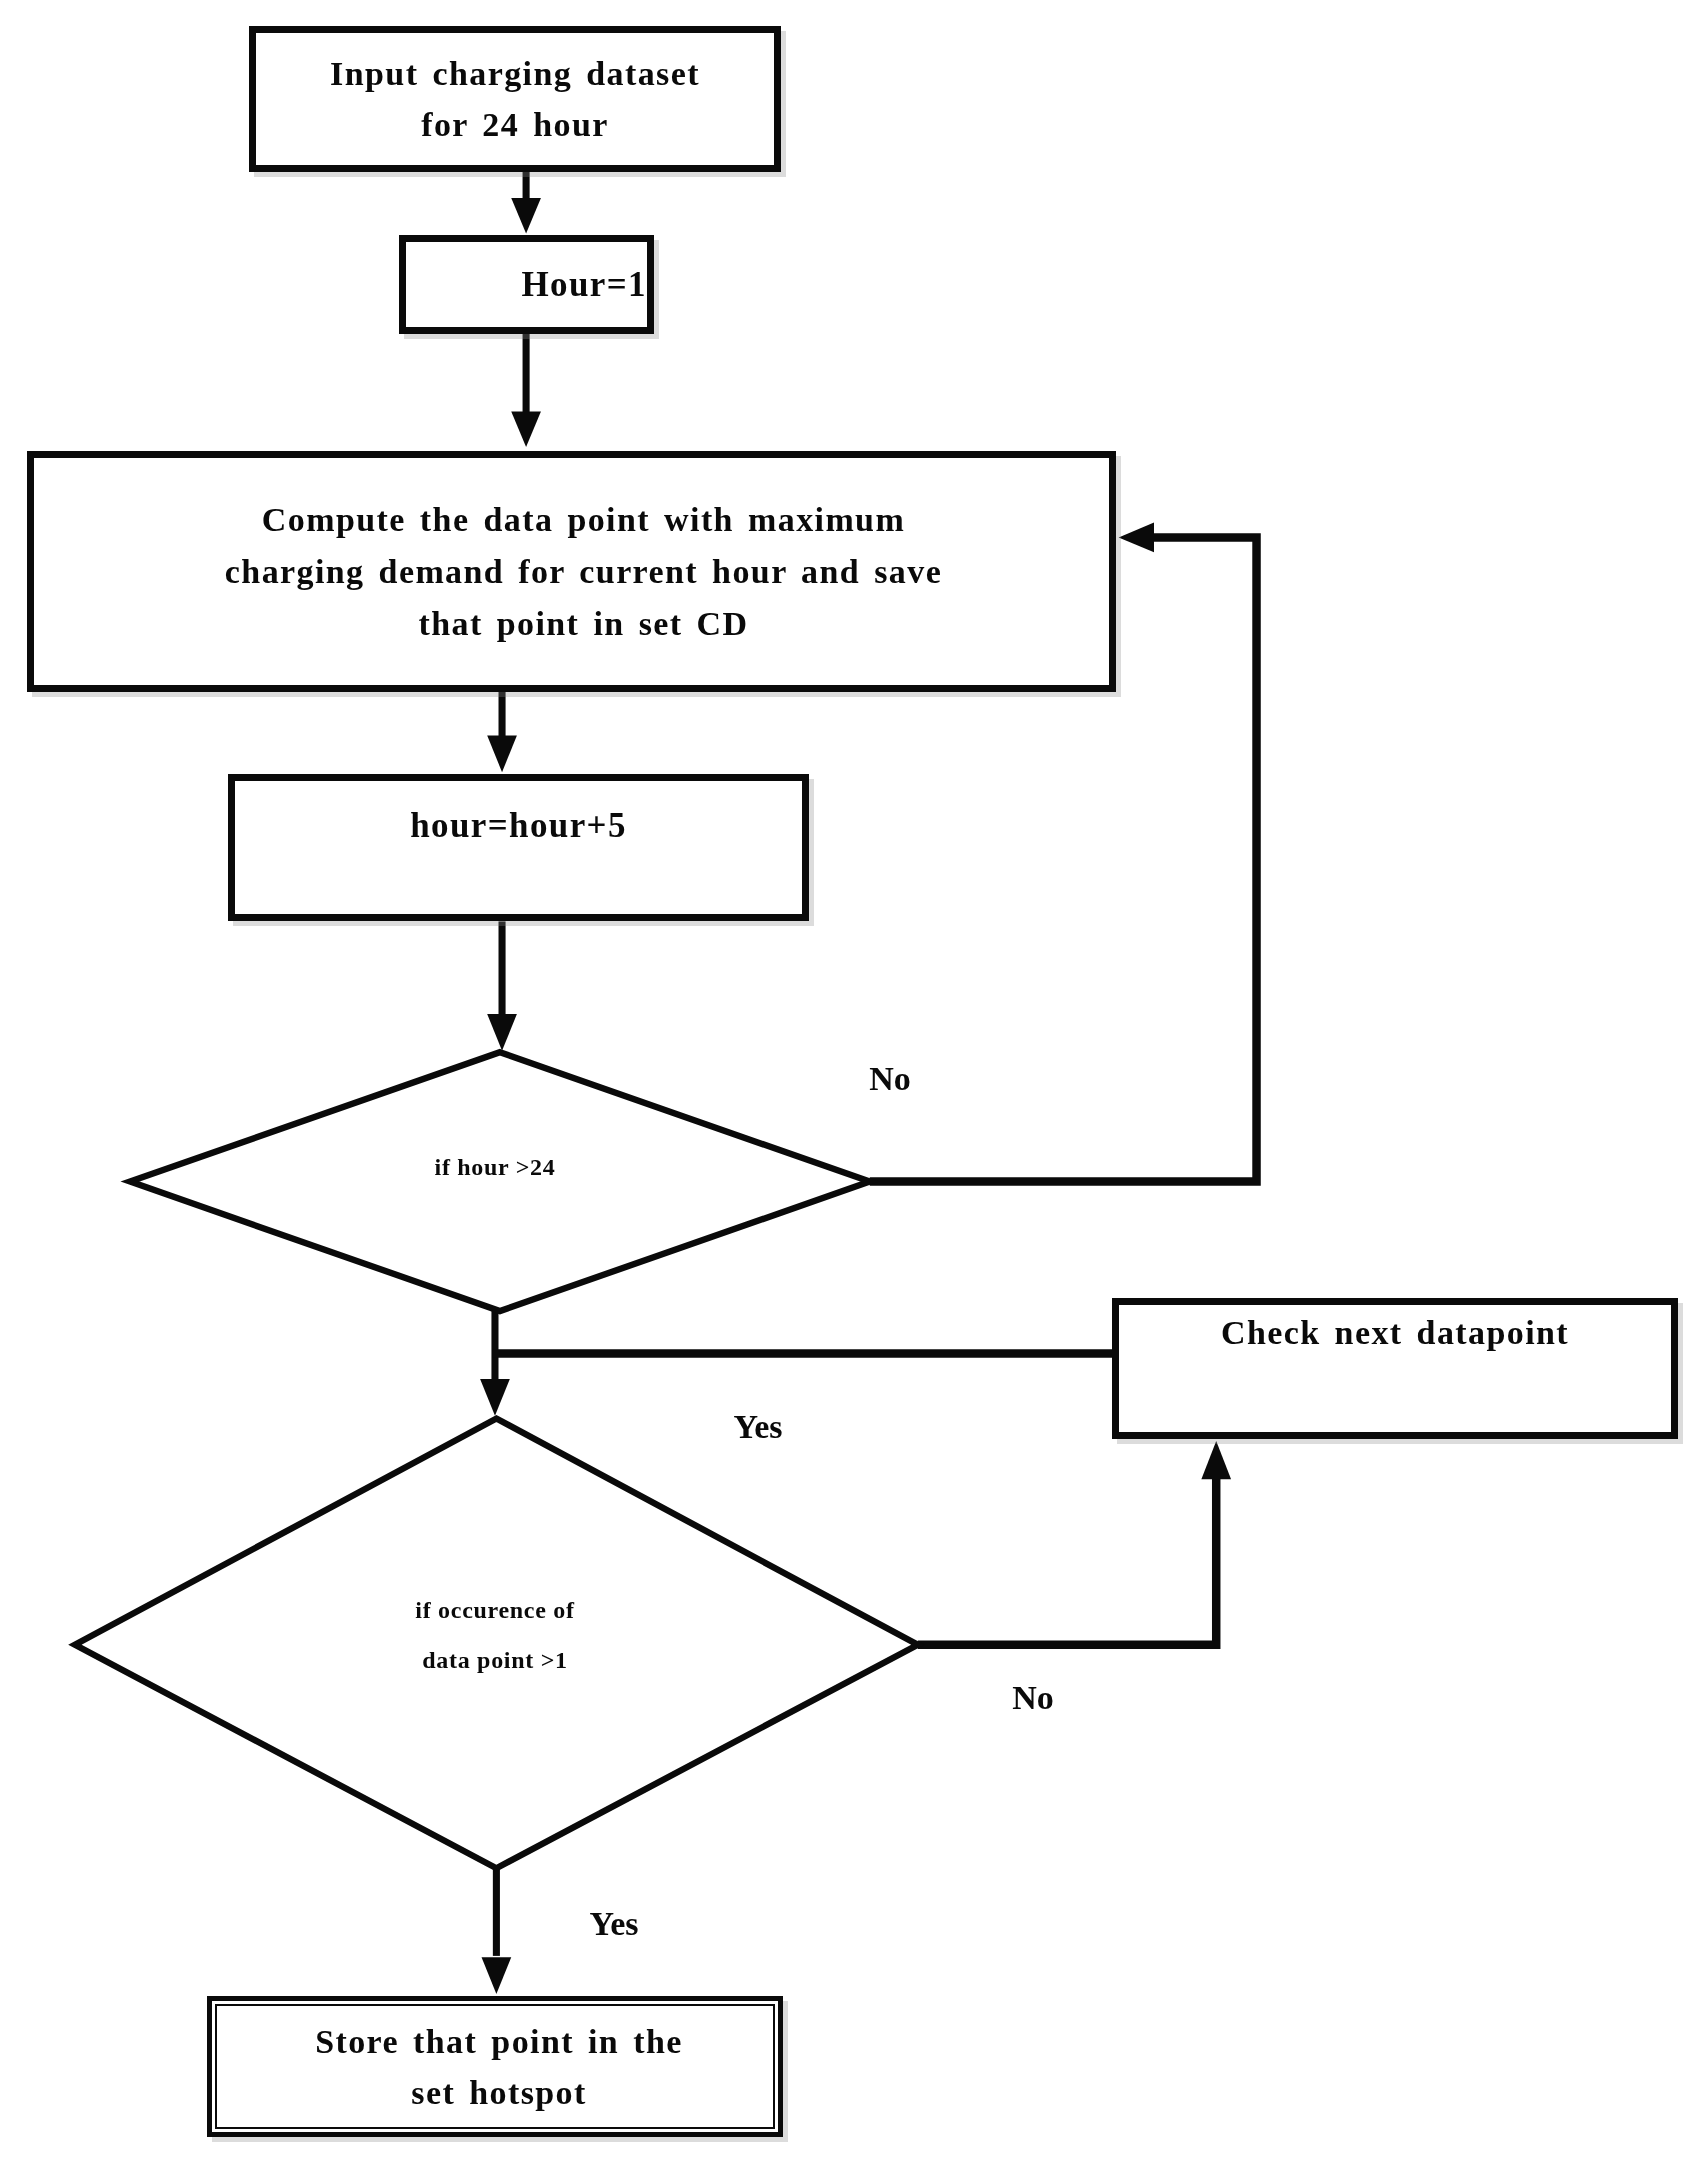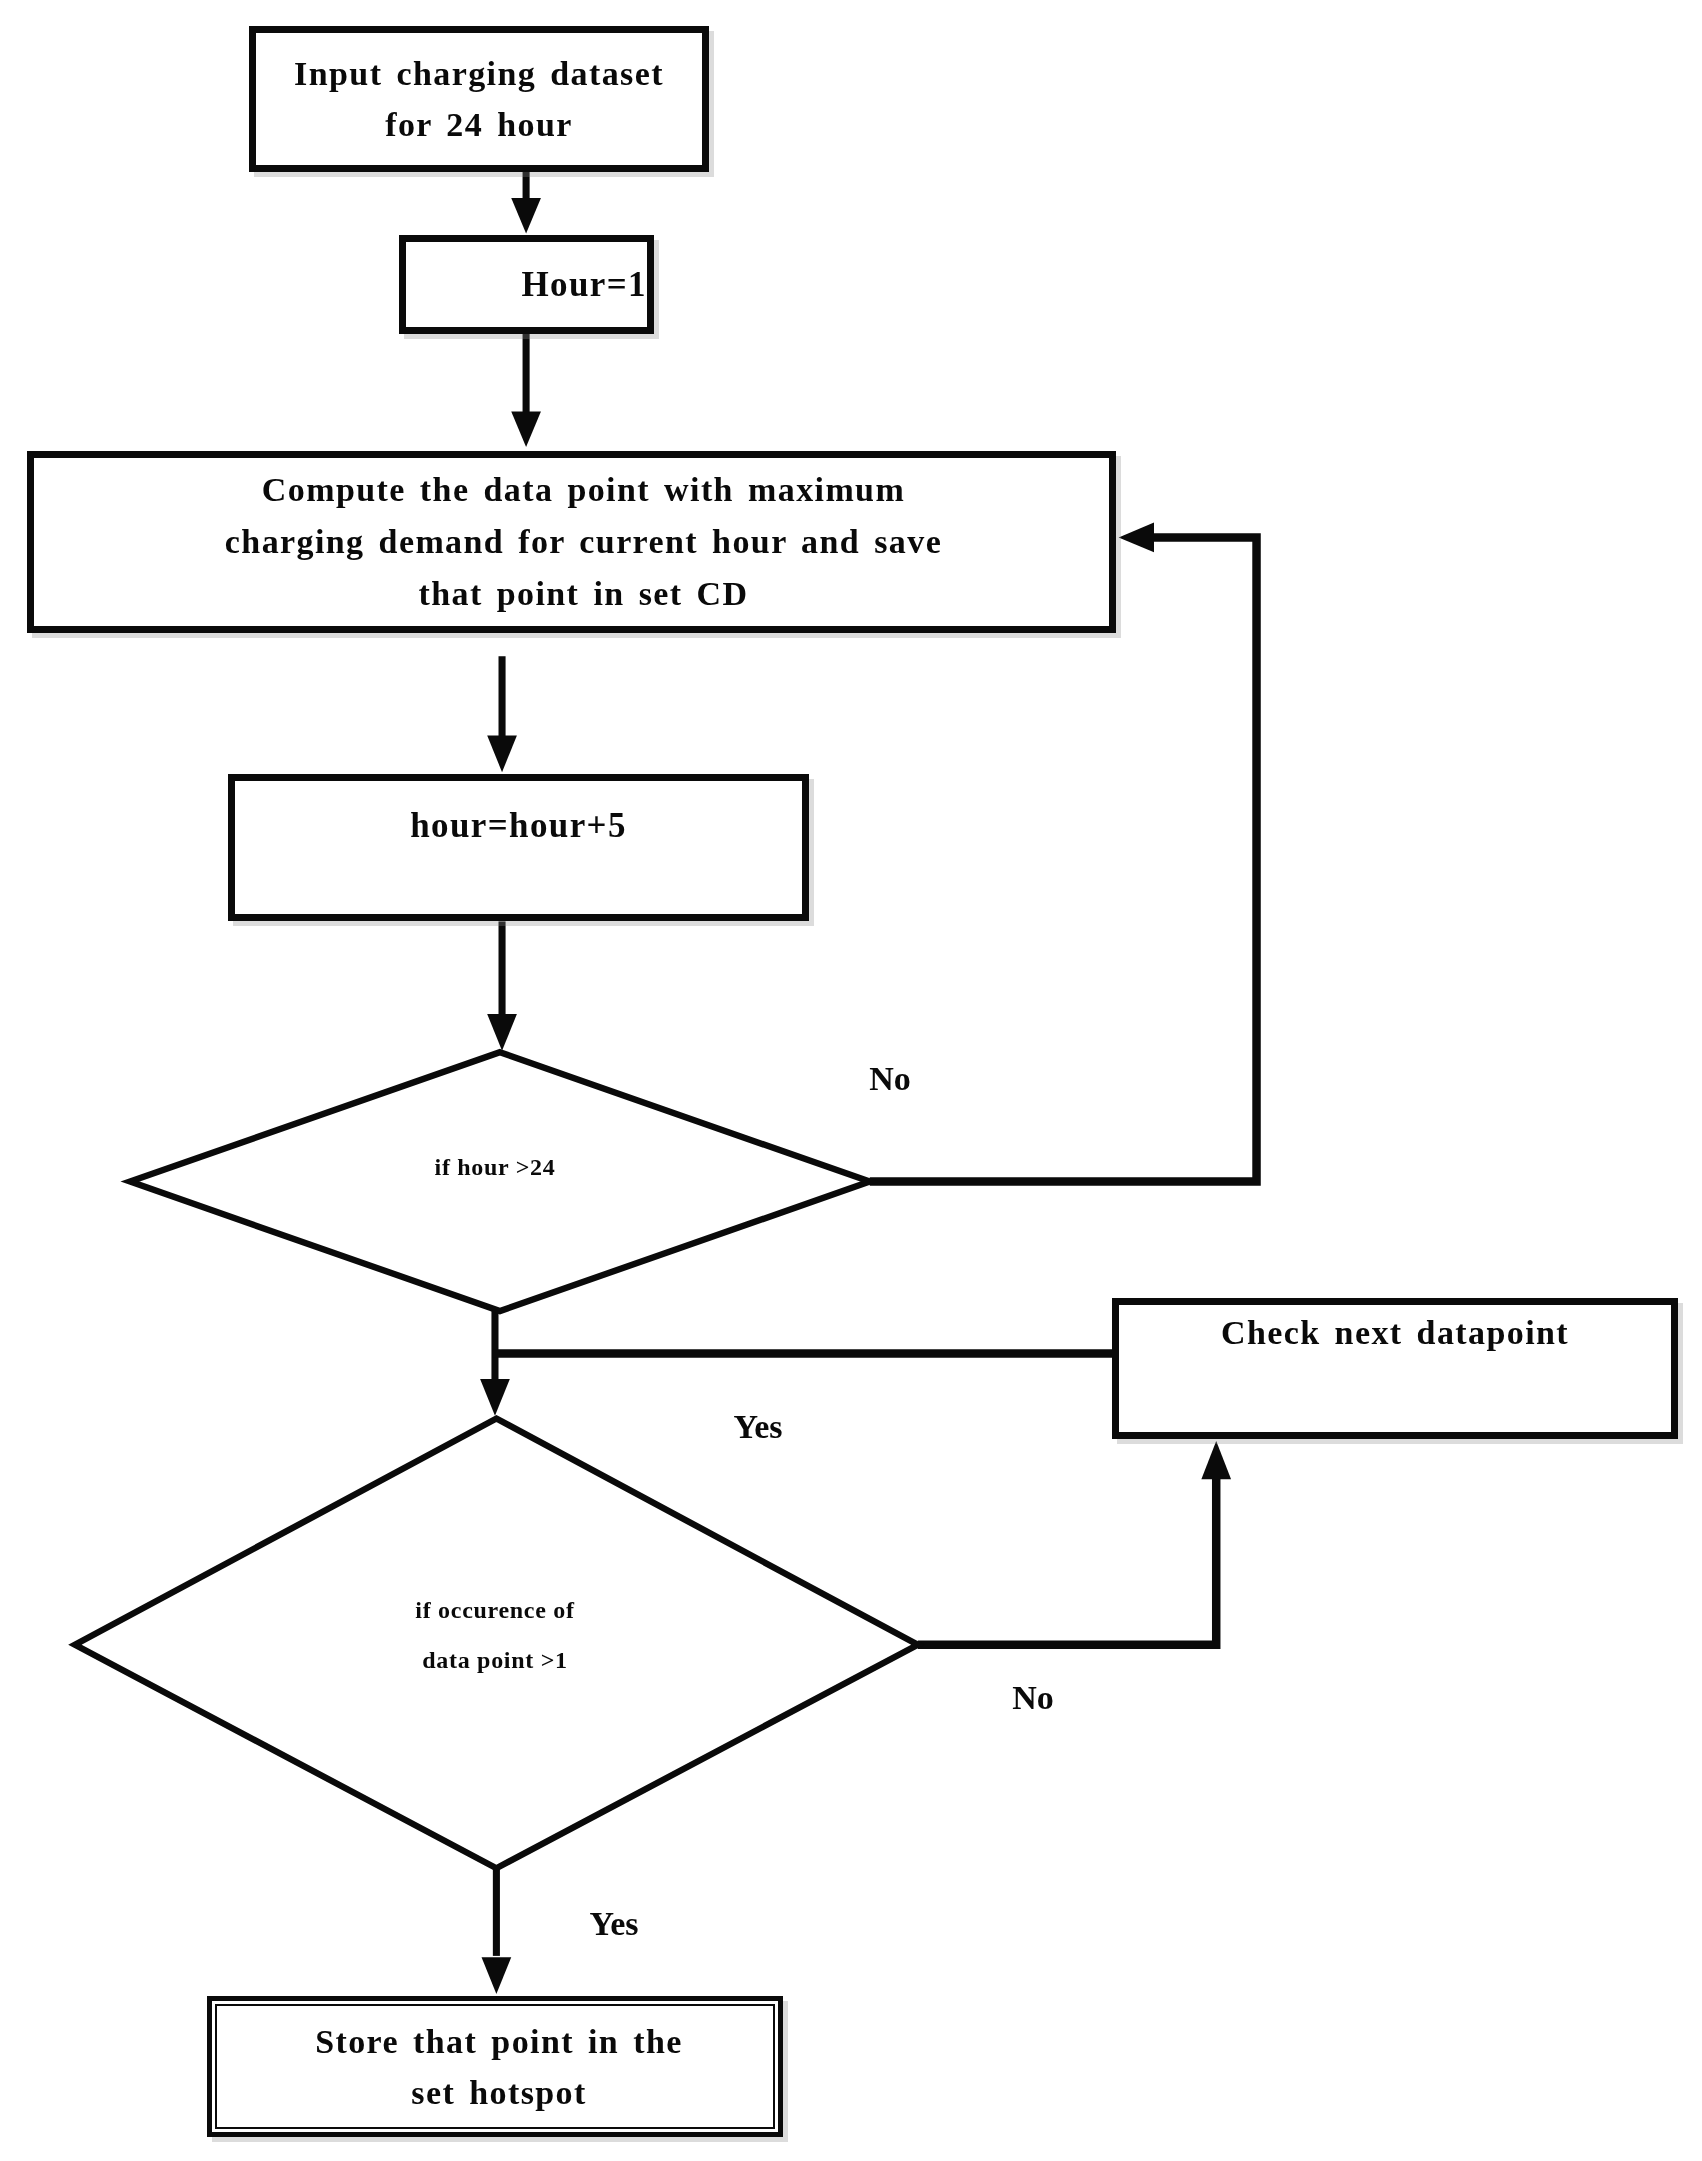--- a/index.html
+++ b/index.html
@@ -35,23 +35,23 @@
     justify-content: center;
     text-align: center;
     font-weight: bold;
     font-size: 35px;
     line-height: 52px;
     letter-spacing: 1.4px;
     word-spacing: 4.2px;
     box-shadow: 5px 5px 0 rgba(140,140,140,0.30);
   }
   .node .line { white-space: nowrap; }
-  #node-input-dataset   { left: 249px;  top: 25.5px;   width: 460px;  height: 146px; font-size: 34px; line-height: 51px; }
+  #node-input-dataset   { left: 249px;  top: 25.5px;   width: 532px;  height: 146px; font-size: 34px; line-height: 51px; }
   #node-hour-init       { left: 399px;  top: 235px;  width: 255px;  height: 99px; border-width: 7px; align-items: flex-end; }
-  #node-compute-max     { left: 27px;   top: 451px;  width: 1089px; height: 182px; font-size: 34px; line-height: 52px; padding-left: 24px; }
+  #node-compute-max     { left: 27px;   top: 451px;  width: 1089px; height: 241px; font-size: 34px; line-height: 52px; padding-left: 24px; }
   #node-increment-hour  { left: 228px;  top: 774px; width: 581px;  height: 147px; padding-bottom: 44px; }
   #node-check-next      { left: 1112px; top: 1298px; width: 566px;  height: 141px; padding-bottom: 71px; font-size: 34px; }
   #node-store-hotspot   { left: 207px;  top: 1996px; width: 576px;  height: 141px; border-width: 5.7px; font-size: 34px; line-height: 51px; padding-left: 8px; }
   .inner-border {
     position: absolute;
     inset: 2.8px;
     border: 2.1px solid #0a0a0a;
     pointer-events: none;
   }
   .decision-label {

